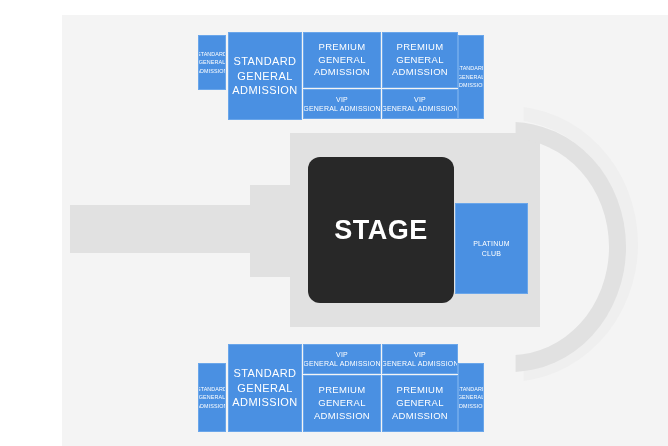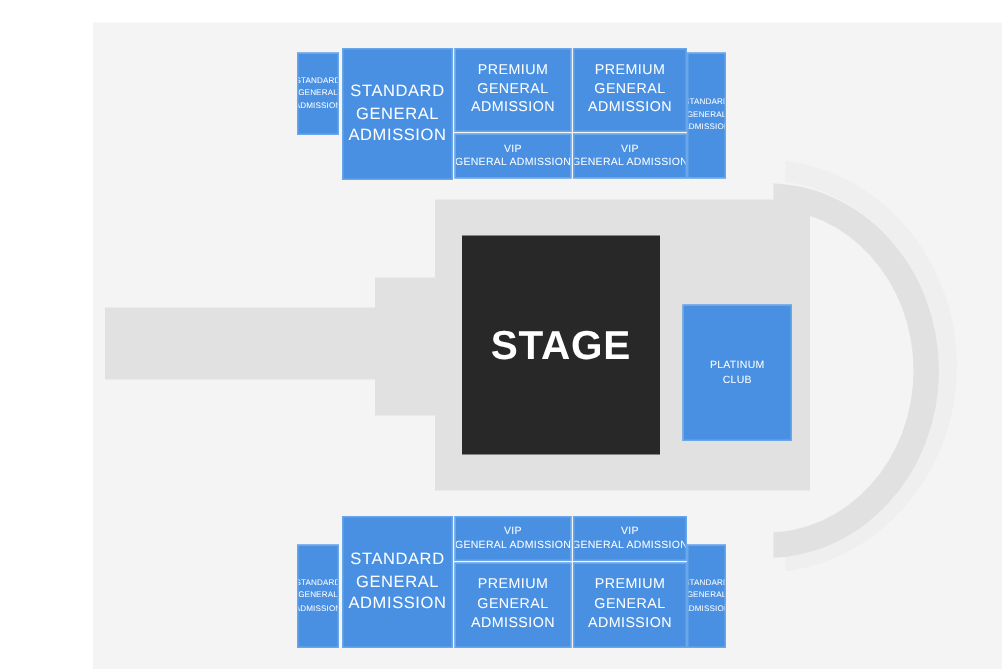--- a/index.html
+++ b/index.html
@@ -70,26 +70,27 @@
     border-top-color: #efefef;
     border-bottom-color: #efefef;
     clip-path: inset(0 0 0 56%);
   }
 
   
   .stage-block {
     position: absolute;
     left: 308px;
     top: 157px;
-    width: 132px;
+    width: 146px;
     height: 146px;
     background: #282828;
     display: flex;
     align-items: center;
     justify-content: center;
+    border-radius: 12px;
   }
   .stage-label {
     color: #ffffff;
     font-size: 27px;
     font-weight: bold;
     letter-spacing: 0.5px;
     line-height: 1;
   }
 
   

